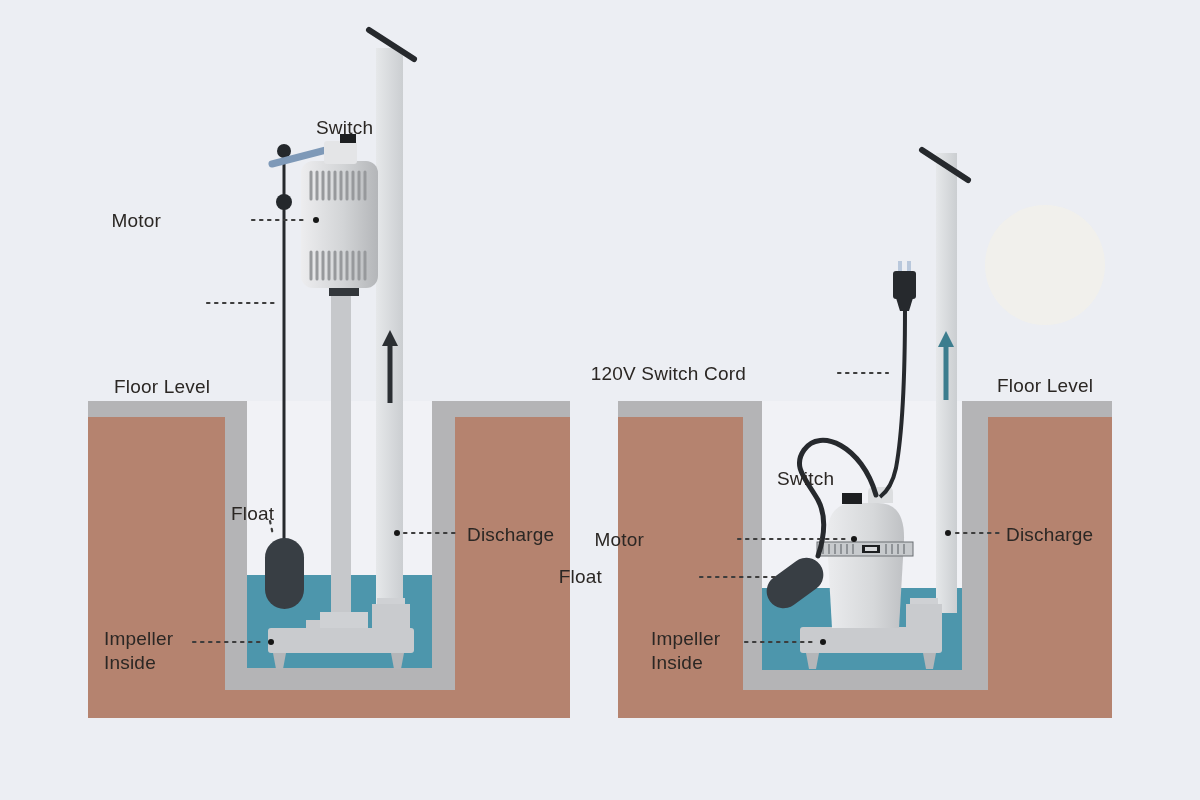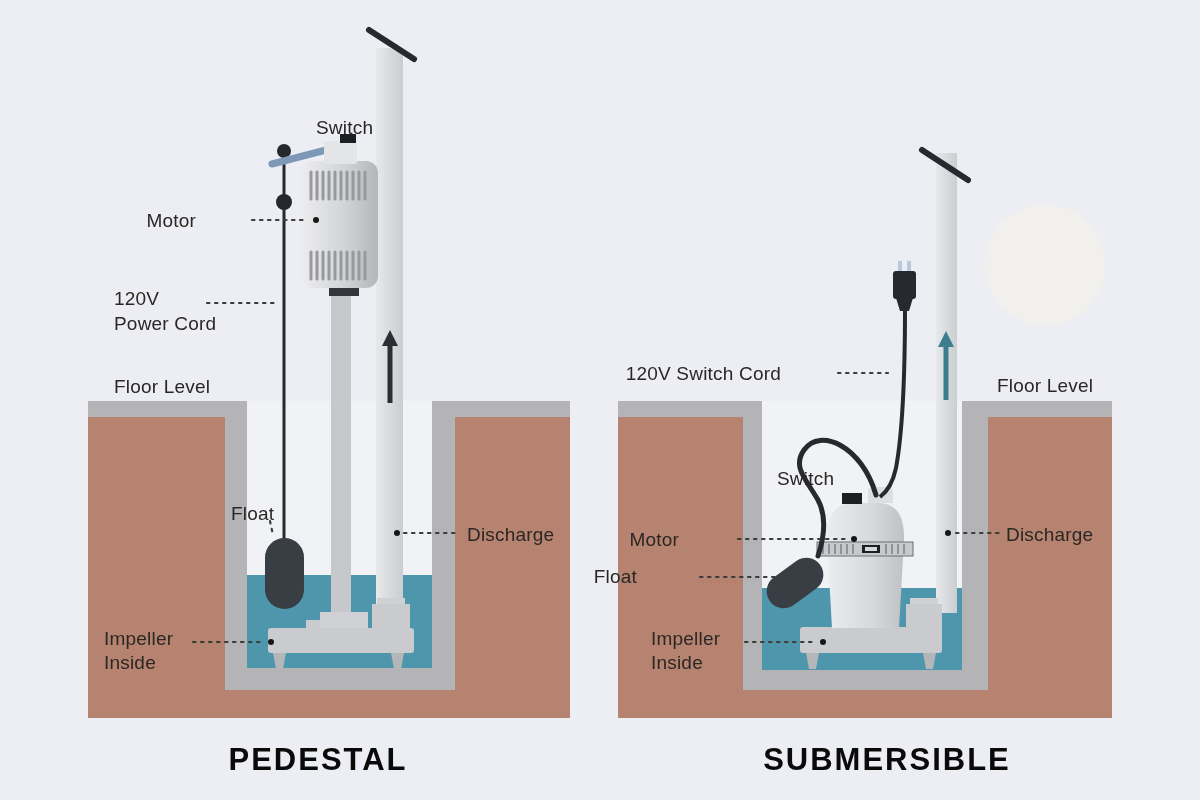--- a/index.html
+++ b/index.html
@@ -1,18 +1,18 @@
 <!DOCTYPE html>
 <html><head>
 <meta charset="utf-8">
 <style>
   html,body{margin:0;padding:0;}
   body{width:1200px;height:800px;position:relative;overflow:hidden;
        background:#eceef3;font-family:"Liberation Sans", sans-serif;}
-  #stage{position:absolute;inset:0;width:1114px;height:800px;padding-left:35px;}
+  #stage{position:absolute;inset:0;width:1114px;height:800px;}
   svg{position:absolute;left:0;top:0;}
   .lbl{position:absolute;font-size:19px;color:#2b2724;letter-spacing:.2px;
        white-space:nowrap;line-height:25px;}
   .lbl .line{display:block;}
   .lbl.right{}
   .title{position:absolute;font-size:31px;font-weight:800;color:#0a0a0a;
          letter-spacing:2px;text-align:center;width:320px;}
 </style>
 </head>
 <body>
@@ -178,38 +178,32 @@
       <line x1="956" y1="533" x2="1000" y2="533"></line>
     </g>
     <circle cx="854" cy="539" r="3" fill="#161616"></circle>
     <circle cx="823" cy="642" r="3" fill="#161616"></circle>
     <circle cx="948" cy="533" r="3" fill="#161616"></circle>
   </g>
 </svg>
 
   <div class="lbl" style="left:316px;top:115px;">Switch</div>
   <div class="lbl right" style="right:953px;top:208px;">Motor</div>
-  <div class="lbl" style="left:114px;top:286px;">
-    <span class="line">120V</span>
-    <span class="line">Power Cord</span>
-  </div>
   <div class="lbl" style="left:114px;top:374px;">Floor Level</div>
   <div class="lbl" style="left:231px;top:501px;">Float</div>
   <div class="lbl" style="left:467px;top:522px;">Discharge</div>
   <div class="lbl" style="left:104px;top:627px;line-height:24px;">
     <span class="line">Impeller</span>
     <span class="line">Inside</span>
   </div>
-  <div class="title" style="left:158px;top:742px;">PEDESTAL</div>
 
   <div class="lbl right" style="right:368px;top:361px;">120V Switch Cord</div>
   <div class="lbl" style="left:997px;top:373px;">Floor Level</div>
   <div class="lbl" style="left:777px;top:466px;">Switch</div>
   <div class="lbl right" style="right:470px;top:527px;">Motor</div>
   <div class="lbl right" style="right:512px;top:564px;">Float</div>
   <div class="lbl" style="left:1006px;top:522px;">Discharge</div>
   <div class="lbl" style="left:651px;top:627px;line-height:24px;">
     <span class="line">Impeller</span>
     <span class="line">Inside</span>
   </div>
-  <div class="title" style="left:727px;top:742px;">SUBMERSIBLE</div>
 
 </div>
 
 </body></html>

